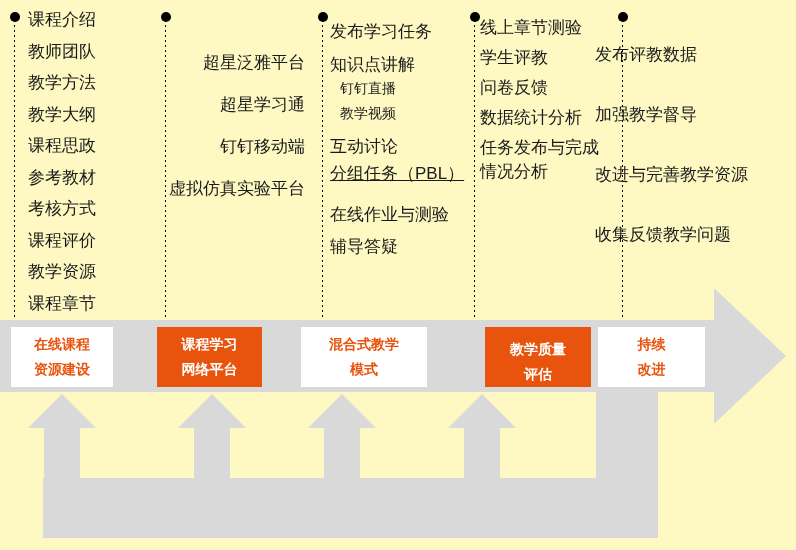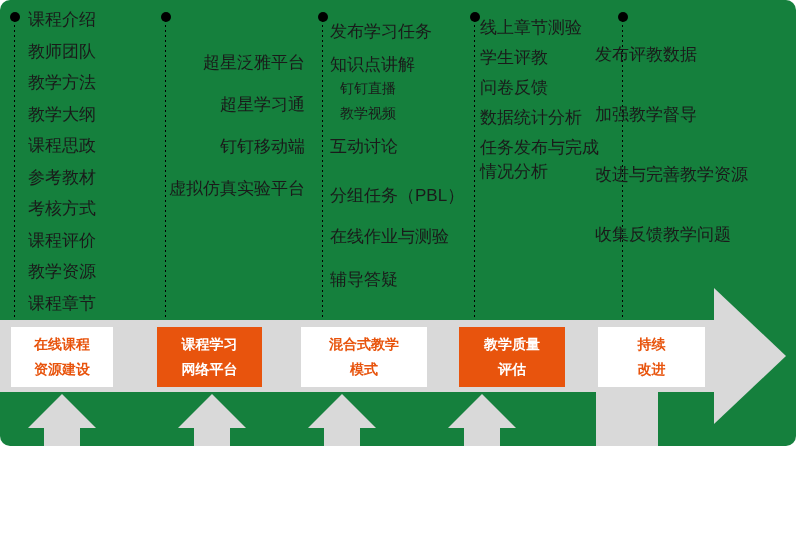--- a/index.html
+++ b/index.html
@@ -2,60 +2,60 @@
 <html style="--accent: #e8540d; --band: #d9d9d9; --ink: #1a1a1a;"><head>
 <meta charset="utf-8">
 <style>
   :root{
     --accent:#e8540d;
     --band:#d9d9d9;
     --ink:#1a1a1a;
   }
   html,body{margin:0;padding:0;background:#fff;}
   body{font-family:"Liberation Sans","DejaVu Sans",sans-serif;color:var(--ink);}
-  #stage{position:relative;width:796px;height:446px;background:#15803d;overflow:hidden;border-radius:10px;}
+  #stage{position:relative;width:796px;height:550px;background:#fef9c3;overflow:hidden;}
 
   
   .dot{position:absolute;width:10px;height:10px;border-radius:50%;background:#000;top:12px;}
   .dline{position:absolute;top:20px;height:300px;width:1px;
          background:repeating-linear-gradient(to bottom,#000 0 2px,transparent 2px 5px);}
   .col{position:absolute;display:flex;flex-direction:column;}
   .col .item{font-size:17px;line-height:24px;white-space:nowrap;}
   .col .item.sub{font-size:14px;line-height:19px;padding-left:10px;}
   .col .item.twoline{white-space:pre-line;}
 
   #col1{left:28px;top:8px;gap:7.5px;}
   #col2{left:169px;top:51px;gap:18px;align-items:flex-end;}
   #col3{left:330px;top:20px;}
   #col3 .item:nth-child(2){margin-top:9px;}
   #col3 .item:nth-child(3){margin-top:2px;}
   #col3 .item:nth-child(4){margin-top:6px;}
   #col3 .item:nth-child(5){margin-top:12px;}
-  #col3 .item:nth-child(6){margin-top:25px;}
+  #col3 .item:nth-child(6){margin-top:3px;text-decoration:underline;}
   #col3 .item:nth-child(7){margin-top:17px;}
-  #col3 .item:nth-child(8){margin-top:19px;}
+  #col3 .item:nth-child(8){margin-top:8px;}
   #col4{left:480px;top:16px;gap:6px;}
   #col5{left:595px;top:43px;gap:36px;justify-content:flex-end;}
 
   
   .band-body{position:absolute;left:0;top:320px;width:714px;height:72px;background:var(--band);}
   .band-head{position:absolute;left:714px;top:288px;width:0;height:0;
              border-top:68px solid transparent;border-bottom:68px solid transparent;
              border-left:72px solid var(--band);}
 
   
   .stagebox{position:absolute;top:327px;height:60px;display:flex;flex-direction:column;
             align-items:center;justify-content:center;font-weight:bold;font-size:14px;
             line-height:25px;text-align:center;}
   .stagebox.outline{background:#fff;color:var(--accent);}
   .stagebox.solid{background:var(--accent);color:#fff;}
   #sb1{left:11px;width:102px;}
   #sb2{left:157px;width:105px;}
   #sb3{left:301px;width:126px;}
-  #sb4{left:459px;width:106px;}
+  #sb4{left:485px;width:106px;justify-content:flex-end;}
   #sb5{left:598px;width:107px;}
 
   
   .fb-head{position:absolute;top:394px;width:0;height:0;
            border-left:34px solid transparent;border-right:34px solid transparent;
            border-bottom:34px solid var(--band);}
   .fb-shaft{position:absolute;top:427px;width:36px;height:51px;background:var(--band);}
   #fbh1{left:28px;} #fbs1{left:44px;}
   #fbh2{left:178px;} #fbs2{left:194px;}
   #fbh3{left:308px;} #fbs3{left:324px;}

